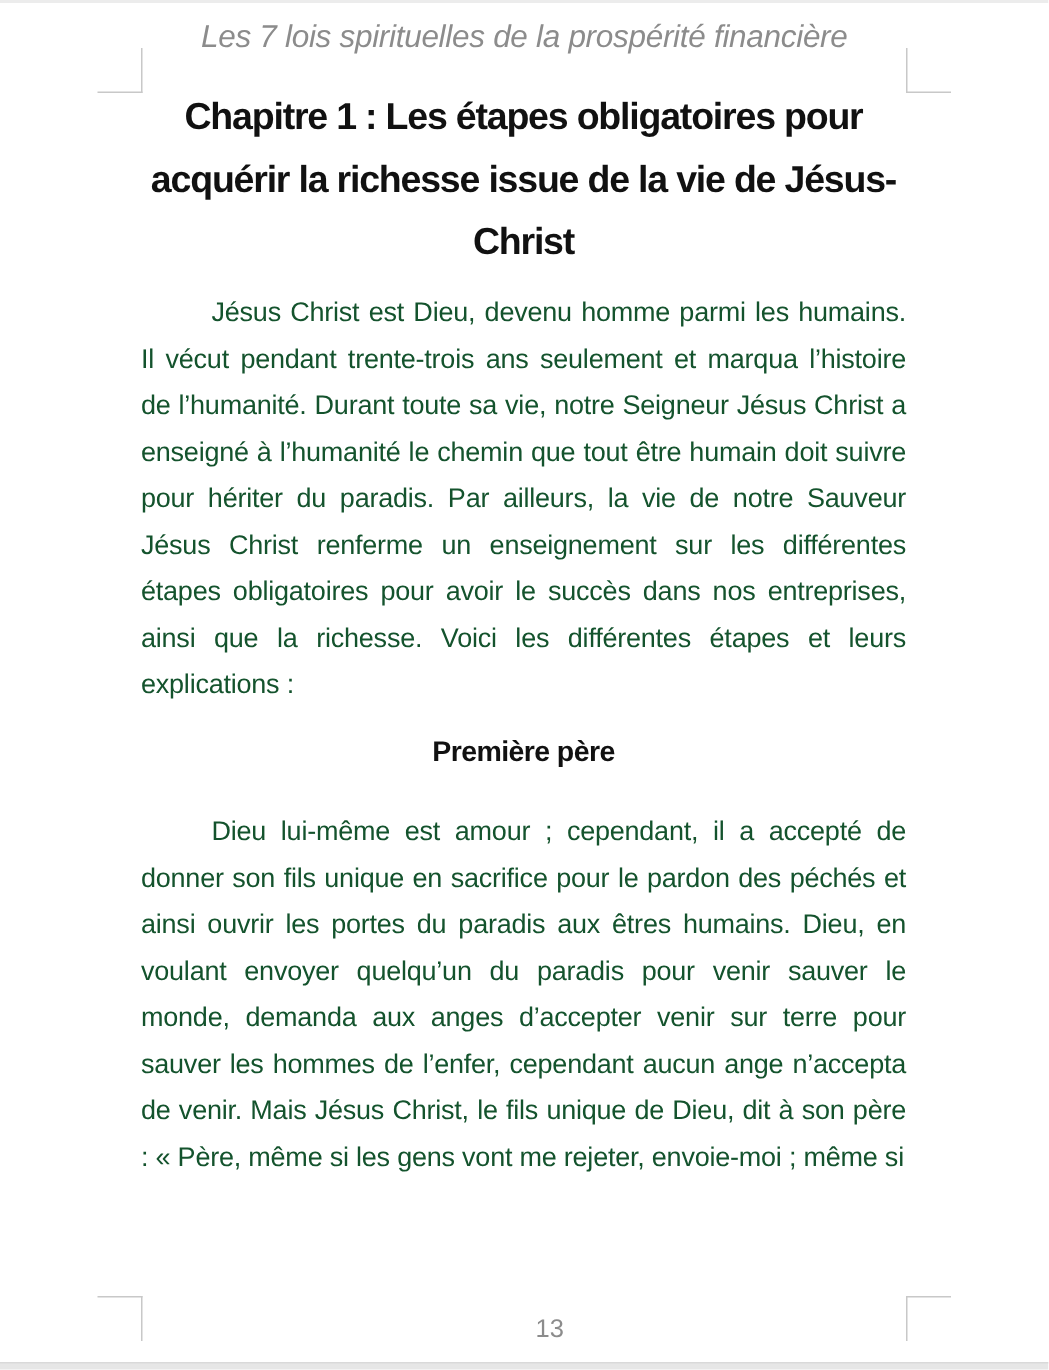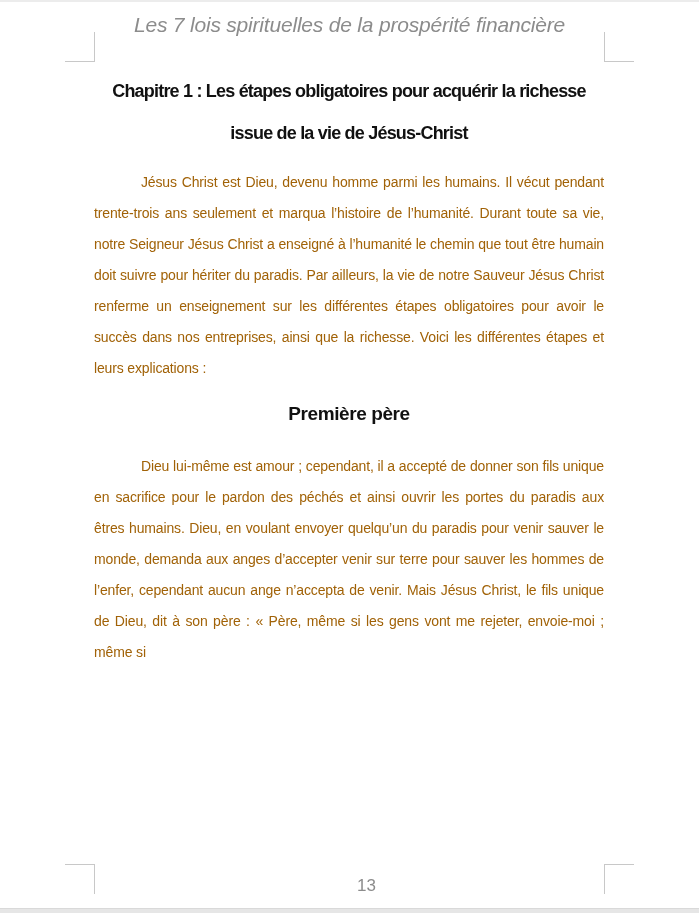--- a/index.html
+++ b/index.html
@@ -48,36 +48,36 @@
   .corner.bl { left: 65px; top: 864px; width: 29px; height: 29px; border-right-width: 1px; border-top-width: 1px; }
   .corner.br { left: 604px; top: 864px; width: 29px; height: 29px; border-left-width: 1px; border-top-width: 1px; }
 
   .content {
     position: absolute;
     left: 94px; top: 58px;
     width: 510px;
     color: #1a1a1a;
   }
   .chapter-title {
-    margin: 13px;
+    margin: 0;
     text-align: center;
     font-weight: bold;
-    font-size: 18px;
+    font-size: 25px;
     line-height: 41.5px;
     letter-spacing: -0.8px;
     color: #111111;
   }
   .para {
     margin: 10px 0 0 0;
-    font-size: 14px;
+    font-size: 18px;
     line-height: 31px;
     text-align: justify;
     text-indent: 47px;
     letter-spacing: -0.15px;
-    color: #a16207;
+    color: #14532d;
   }
   .section-title {
     margin: 14px 0 0 0;
     text-align: center;
     font-weight: bold;
     font-size: 19px;
     line-height: 31px;
     letter-spacing: -0.4px;
     color: #111111;
   }

